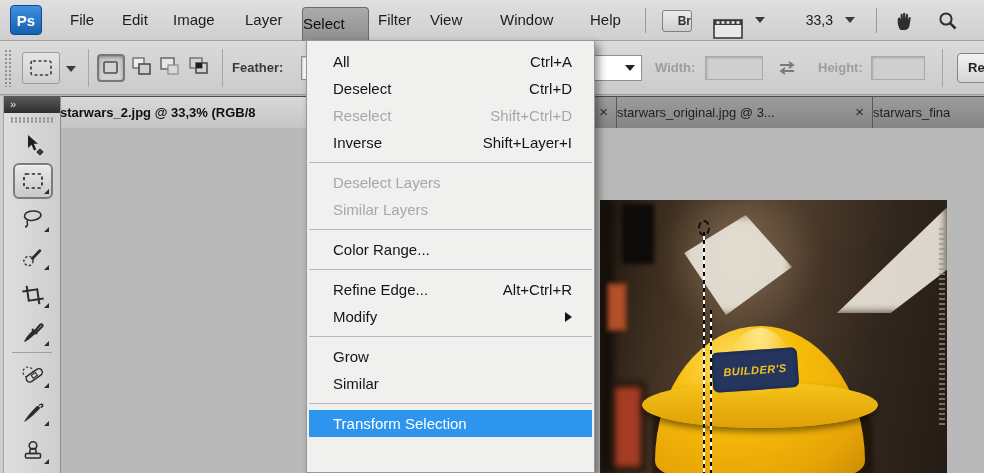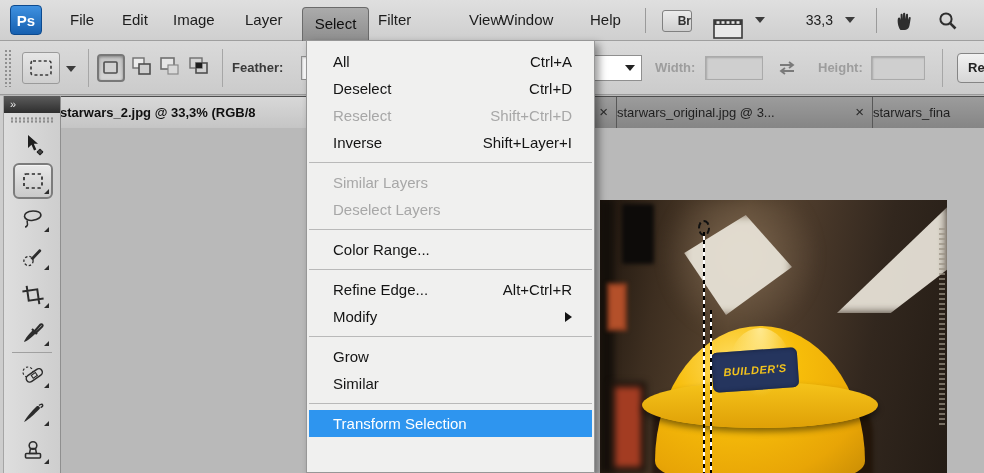--- a/index.html
+++ b/index.html
@@ -9,21 +9,21 @@
 
   
   .menubar { position:absolute; left:0; top:0; width:984px; height:41px;
     background:linear-gradient(#dfdfdf,#cfcfcf); border-bottom:1px solid #9f9f9f; z-index:40; }
   .ps-logo { position:absolute; left:10px; top:5px; width:32px; height:30px; border-radius:4px;
     background:linear-gradient(#3f91e0,#1660b0); border:1px solid #0d4a8e; color:#fff;
     font-weight:bold; font-size:15px; text-align:center; line-height:29px; }
   .mb-label { position:absolute; top:0; height:40px; line-height:40px; font-size:15px; color:#1c1c1c; cursor:default; }
   .mb-select { position:absolute; left:302px; top:7px; width:67px; height:34px;
     background:linear-gradient(#ababab,#8e8e8e); border:1px solid #6b6b6b; border-bottom:none;
-    border-radius:4px 4px 0 0; text-align:center; line-height:32px; font-size:15px; color:#0e0e0e; z-index:41; }
+    border-radius:4px 4px 0 0; text-align:left; line-height:32px; font-size:15px; color:#0e0e0e; z-index:41; }
   .mb-sep { position:absolute; top:8px; width:1px; height:25px; background:#9a9a9a; }
   .br-btn { position:absolute; left:662px; top:10px; width:30px; height:22px;
     background:linear-gradient(#ececec,#cfcfcf); border:1px solid #808080; border-radius:3px;
     font-size:12px; font-weight:bold; color:#333; text-align:right; line-height:20px; }
   .arrange-btn { position:absolute; left:712px; top:9px; width:52px; height:24px; }
   .caret { width:0; height:0; border-left:5px solid transparent; border-right:5px solid transparent;
     border-top:6px solid #3c3c3c; display:inline-block; }
   .zoom-val { position:absolute; left:793px; top:0; width:40px; height:40px; line-height:40px;
     text-align:right; font-size:14px; color:#222; }
   .zoom-caret { position:absolute; left:845px; top:17px; }
@@ -143,21 +143,21 @@
 <div class="app">
 
   <div class="menubar">
     <div class="ps-logo">Ps</div>
     <span class="mb-label" style="left:70px">File</span>
     <span class="mb-label" style="left:122px">Edit</span>
     <span class="mb-label" style="left:173px">Image</span>
     <span class="mb-label" style="left:245px">Layer</span>
     <div class="mb-select">Select</div>
     <span class="mb-label" style="left:378px">Filter</span>
-    <span class="mb-label" style="left:469px">View</span>
+    <span class="mb-label" style="left:430px">View</span>
     <span class="mb-label" style="left:500px">Window</span>
     <span class="mb-label" style="left:590px">Help</span>
     <div class="mb-sep" style="left:645px"></div>
     <div class="br-btn">Br</div>
     <div class="arrange-btn">
       <svg class="tool-glyph" width="34" height="24" viewBox="0 0 34 24">
         <rect x="2" y="3" width="28" height="18" fill="#e9e9e9" stroke="#3a3a3a" stroke-width="1.6"></rect>
         <rect x="2" y="3" width="28" height="5" fill="#3a3a3a"></rect>
         <rect x="4.5" y="4.2" width="3" height="2.6" fill="#e9e9e9"></rect>
         <rect x="9.5" y="4.2" width="3" height="2.6" fill="#e9e9e9"></rect>
@@ -366,24 +366,24 @@
     <div class="mi disabled">
       <span>Reselect</span>
       <span class="sc">Shift+Ctrl+D</span>
     </div>
     <div class="mi">
       <span>Inverse</span>
       <span class="sc">Shift+Layer+I</span>
     </div>
     <div class="msep"></div>
     <div class="mi disabled">
+      <span>Deselect Layers</span>
+    </div>
+    <div class="mi disabled">
       <span>Similar Layers</span>
-    </div>
-    <div class="mi disabled">
-      <span>Deselect Layers</span>
     </div>
     <div class="msep"></div>
     <div class="mi">
       <span>Color Range...</span>
     </div>
     <div class="msep"></div>
     <div class="mi">
       <span>Refine Edge...</span>
       <span class="sc">Alt+Ctrl+R</span>
     </div>

